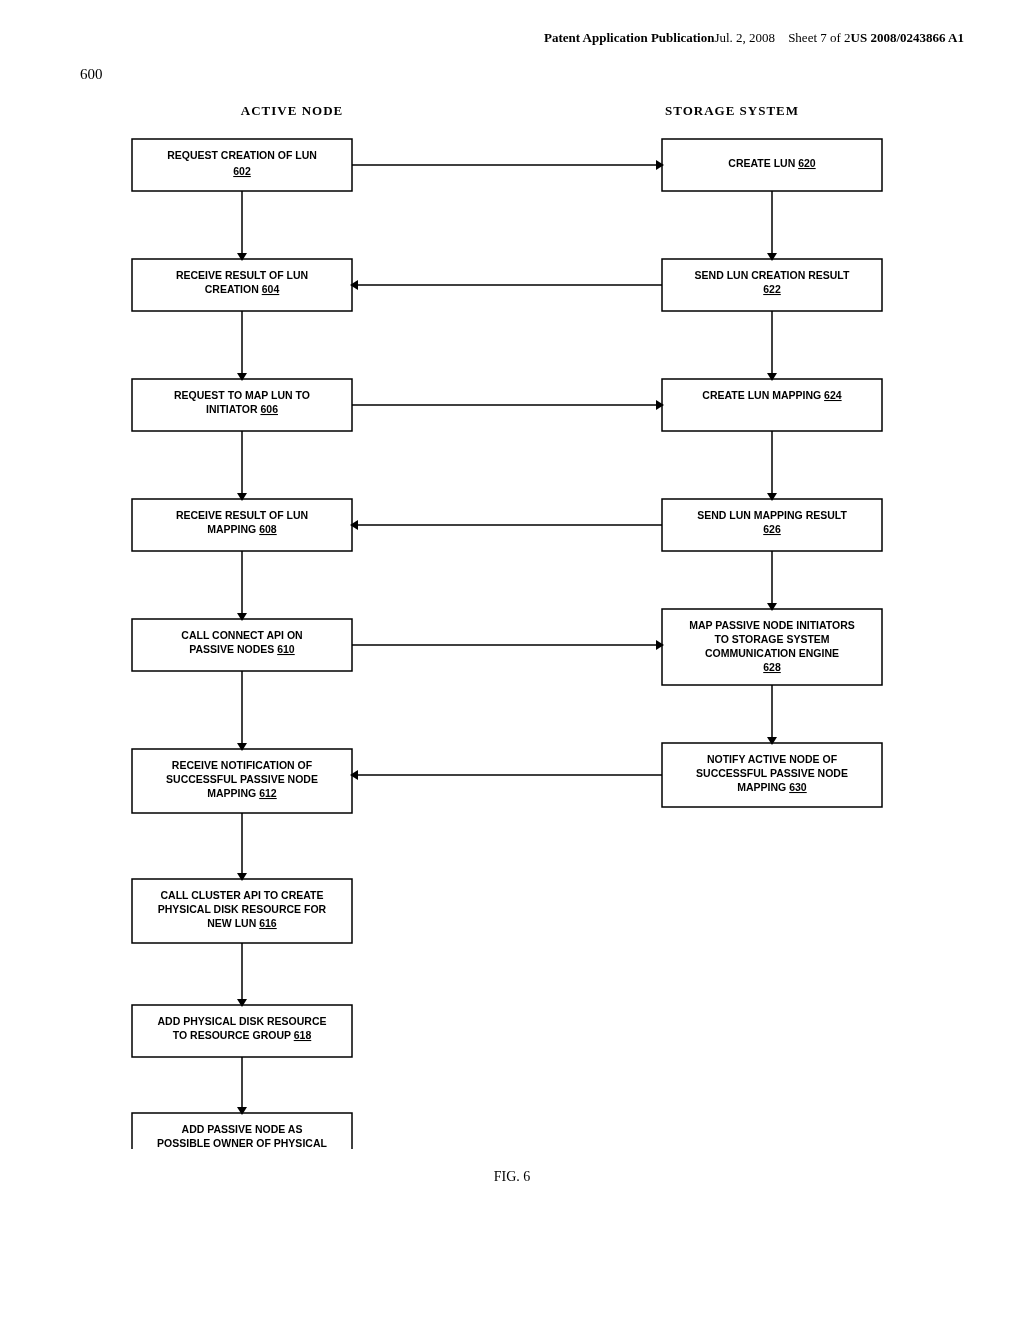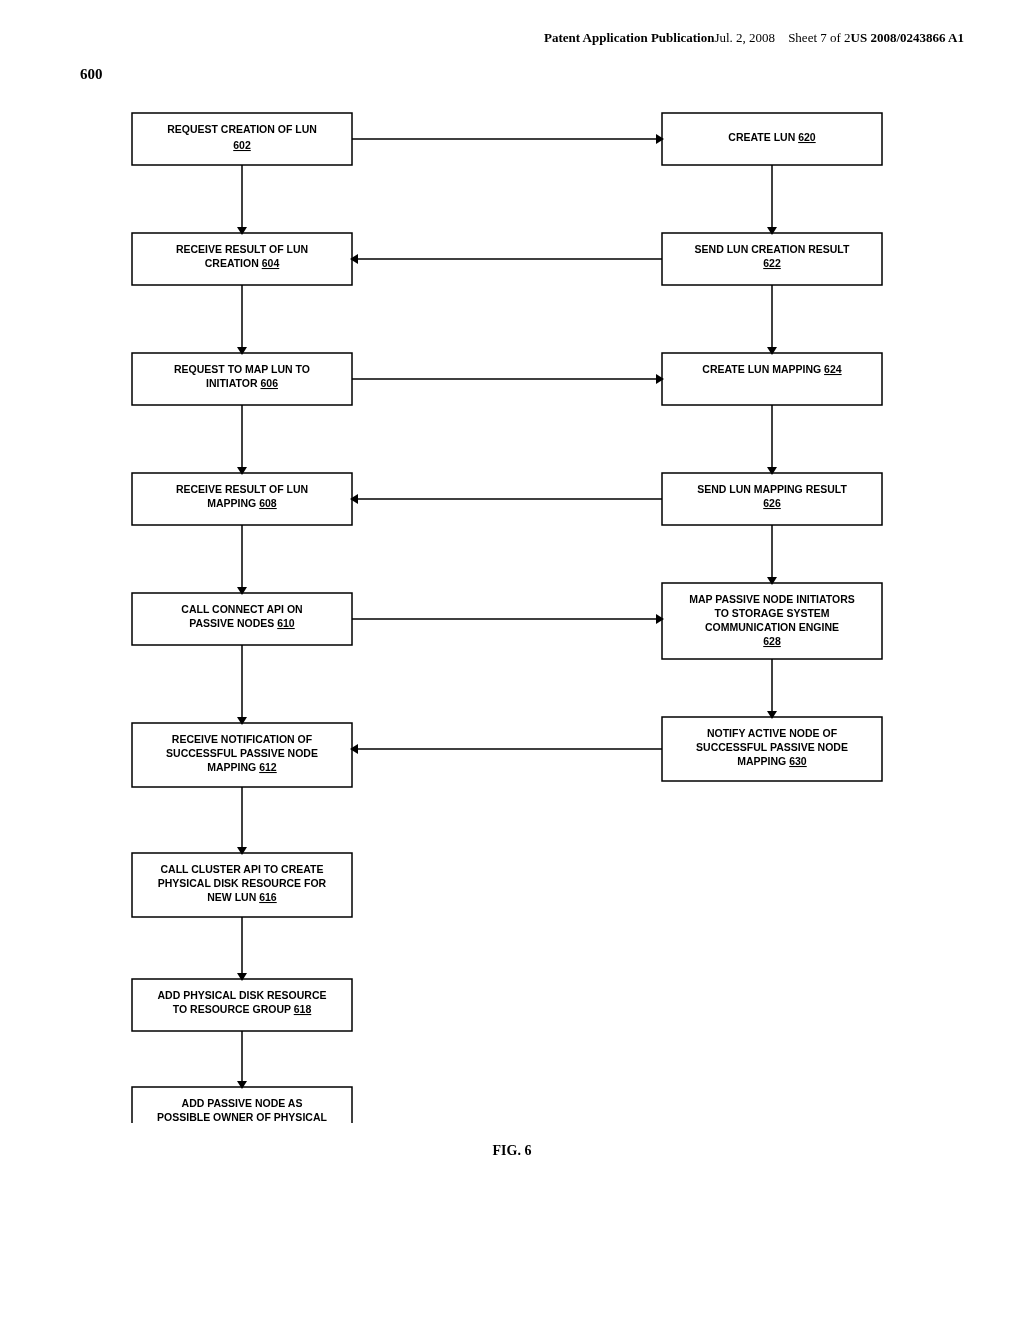--- a/index.html
+++ b/index.html
@@ -38,21 +38,21 @@
       font-size: 13px;
     }
 
     .header-right {
       font-size: 13px;
       font-weight: bold;
     }
 
     .diagram-label {
       font-size: 15px;
-      font-weight: bold;
+      font-weight: normal;
       margin-top: 20px;
       margin-bottom: 20px;
       margin-left: 20px;
     }
 
     .diagram-container {
       position: relative;
       width: 880px;
       margin: 0 auto;
     }
@@ -67,21 +67,21 @@
       font-size: 13px;
       font-weight: bold;
       text-align: center;
       width: 280px;
       letter-spacing: 1px;
     }
 
     .fig-label {
       text-align: center;
       font-size: 14px;
-      font-weight: bold;
+      font-weight: normal;
       margin-top: 20px;
     }
   </style>
 </head>
 <body>
 
 <div class="page">
 
   <div class="header">
     <span class="header-left">Patent Application Publication</span>
@@ -89,20 +89,24 @@
       <span>Jul. 2, 2008</span>&nbsp;&nbsp;&nbsp;
       <span>Sheet 7 of 2</span>
     </span>
     <span class="header-right">US 2008/0243866 A1</span>
   </div>
 
   <div class="diagram-label">600</div>
 
   <div class="diagram-container">
 
+    <div class="columns">
+      <div class="col-label">ACTIVE NODE</div>
+      <div class="col-label">STORAGE SYSTEM</div>
+    </div>
 
     <svg width="880" height="1020" style="display:block; margin:0 auto;">
 
       <rect x="60" y="10" width="220" height="52" fill="white" stroke="black" stroke-width="1.5"></rect>
       <text x="170" y="30" text-anchor="middle" font-family="Arial, sans-serif" font-size="10.5" font-weight="bold">REQUEST CREATION OF LUN</text>
       <text x="170" y="46" text-anchor="middle" font-family="Arial, sans-serif" font-size="10.5" font-weight="bold" text-decoration="underline">602</text>
 
       <rect x="60" y="130" width="220" height="52" fill="white" stroke="black" stroke-width="1.5"></rect>
       <text x="170" y="150" text-anchor="middle" font-family="Arial, sans-serif" font-size="10.5" font-weight="bold">RECEIVE RESULT OF LUN</text>
       <text x="170" y="164" text-anchor="middle" font-family="Arial, sans-serif" font-size="10.5" font-weight="bold">CREATION <tspan text-decoration="underline">604</tspan></text>

